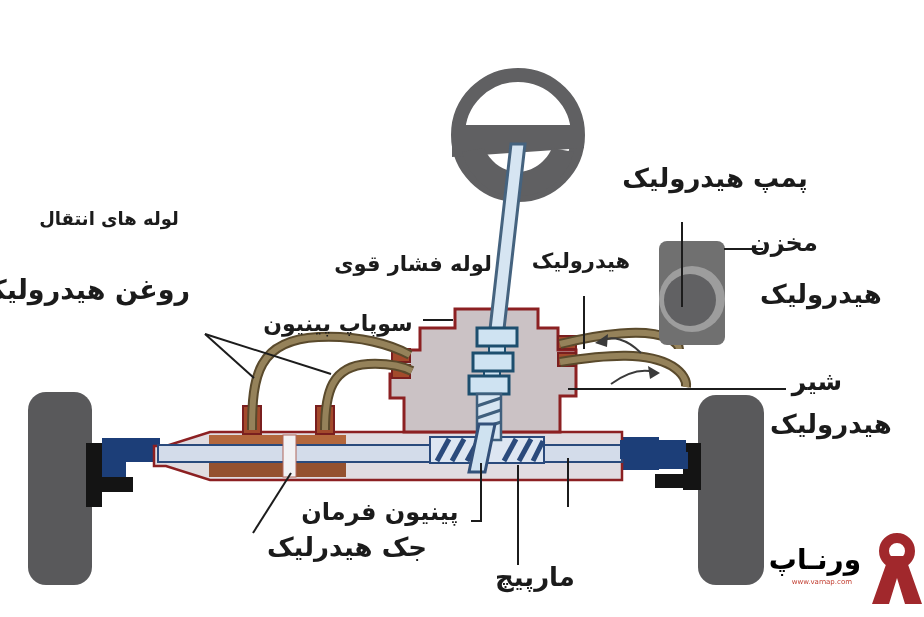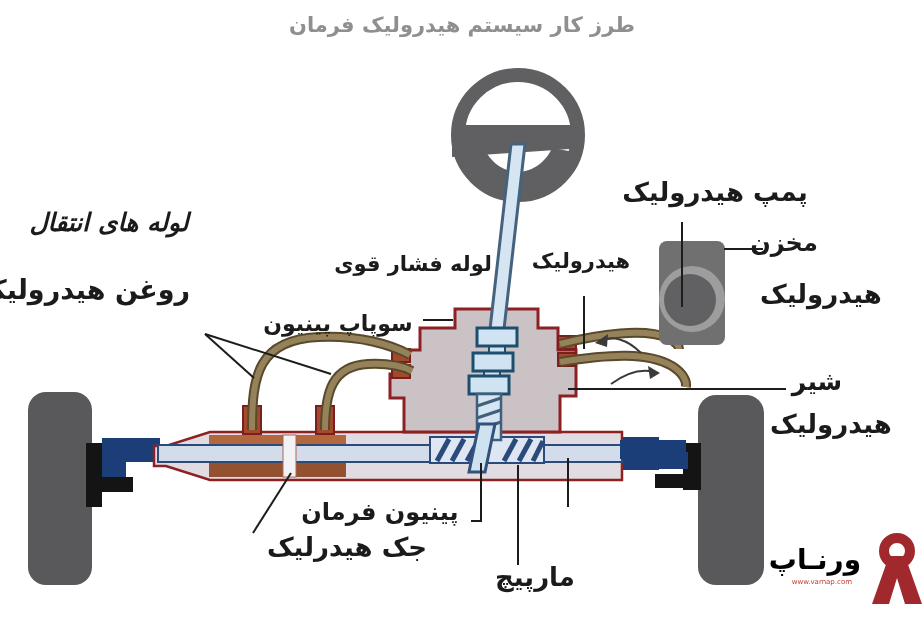--- a/index.html
+++ b/index.html
@@ -6,24 +6,24 @@
   #stage{
     position:relative;width:924px;height:617px;background:#ffffff;overflow:hidden;
     font-family:"DejaVu Sans", sans-serif;
   }
   #diagram-svg{position:absolute;left:0;top:0;}
   .lbl{
     position:absolute;direction:rtl;font-weight:700;color:#1b1b1b;
     line-height:1.15;white-space:nowrap;text-align:center;
   }
   .title      {left:0;right:0;top:13px;font-size:21px;color:#8f8f8f;}
-  .lbl-pump   {left:606px;top:178px;width:218px;font-size:26px;}
+  .lbl-pump   {left:606px;top:164px;width:218px;font-size:26px;}
   .lbl-res1   {left:742px;top:230px;width:84px;font-size:24px;}
   .lbl-res2   {left:745px;top:280px;width:152px;font-size:26px;}
-  .lbl-tr1    {left:18px;top:209px;width:182px;font-size:25px;font-style:italic;}
+  .lbl-tr1    {left:18px;top:209px;width:182px;font-size:18px;}
   .lbl-tr2    {left:2px;top:274px;width:188px;font-size:27px;}
   .lbl-hp1    {left:333px;top:252px;width:160px;font-size:21px;}
   .lbl-hp2    {left:518px;top:249px;width:126px;font-size:21px;}
   .lbl-sopap  {left:254px;top:303px;width:168px;font-size:22px;margin-top:8px;}
   .lbl-shir1  {left:786px;top:368px;width:62px;font-size:25px;text-align:center;}
   .lbl-shir2  {left:750px;top:410px;width:162px;font-size:26px;}
   .lbl-pinion {left:284px;top:499px;width:192px;font-size:24px;}
   .lbl-jack   {left:236px;top:533px;width:222px;font-size:26px;}
   .lbl-worm   {left:484px;top:563px;width:102px;font-size:26px;}
   .logo-text  {left:758px;top:544px;width:114px;font-size:28px;color:#000000;}
@@ -156,21 +156,20 @@
       <path d="M611,384 C629,371 643,369 654,372" fill="none" stroke="#3a3a3a" stroke-width="2"></path>
       <polygon points="660,373 648,366 650,379" fill="#3a3a3a"></polygon>
     </g>
 
     <g>
       <circle cx="897" cy="551" r="13" fill="none" stroke="#a1282c" stroke-width="10"></circle>
       <polygon points="872,604 889,556 905,556 922,604 905,604 897,578 889,604" fill="#a1282c"></polygon>
     </g>
   </svg>
 
-  <div class="lbl title">طرز کار سیستم هیدرولیک فرمان</div>
 
   <div class="lbl lbl-pump">پمپ هیدرولیک</div>
   <div class="lbl lbl-res1">مخزن</div>
   <div class="lbl lbl-res2">هیدرولیک</div>
 
   <div class="lbl lbl-tr1">لوله های انتقال</div>
   <div class="lbl lbl-tr2">روغن هیدرولیک</div>
 
   <div class="lbl lbl-hp1">لوله فشار قوی</div>
   <div class="lbl lbl-hp2">هیدرولیک</div>

